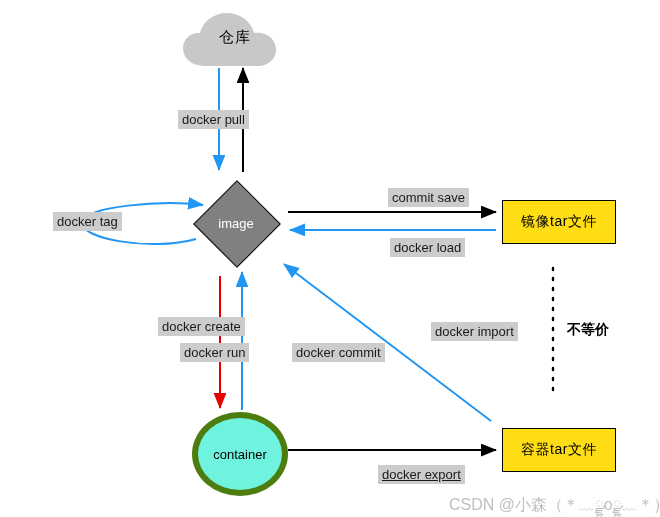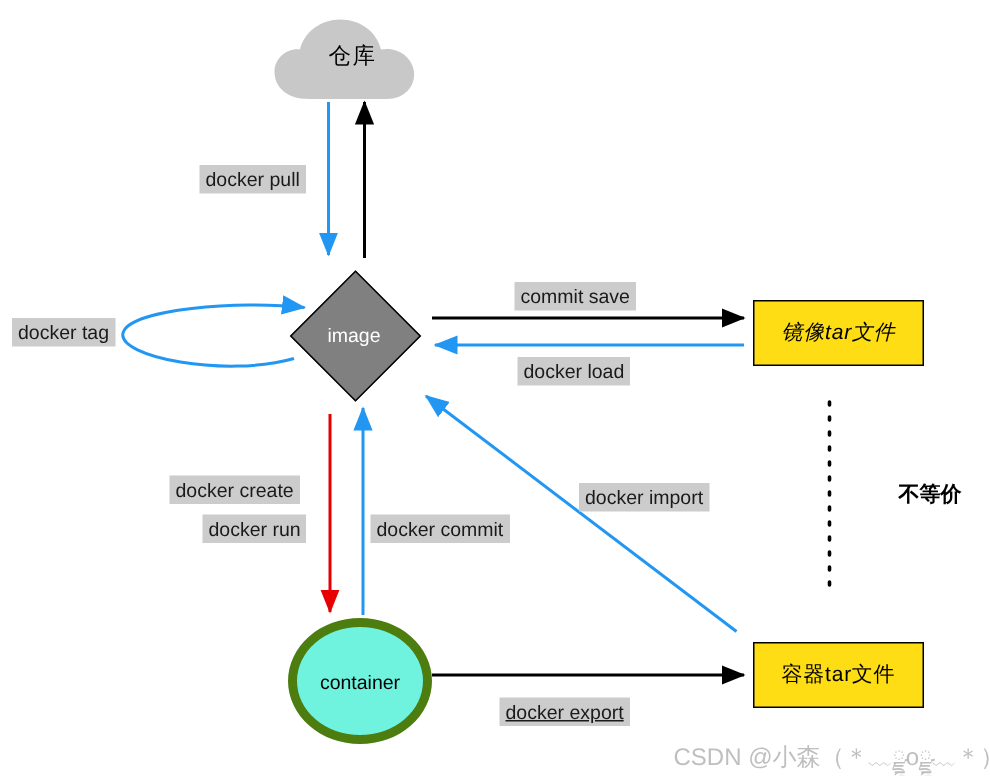--- a/index.html
+++ b/index.html
@@ -110,37 +110,37 @@
     justify-content: center;
     font-size: 14px;
     color: #000000;
     letter-spacing: 0.5px;
   }
   #image-tar-box {
     left: 502px;
     top: 200px;
     width: 112px;
     height: 42px;
-    font-style: italic;
   }
   #container-tar-box {
     left: 502px;
     top: 428px;
     width: 112px;
     height: 42px;
   }
   
   .edge-label {
     position: absolute;
     background: #CCCCCC;
     color: #1a1a1a;
     font-size: 13px;
     padding: 2px 4px;
     white-space: nowrap;
     line-height: 15px;
+    margin-left: 45px;
   }
   
   .plain-note {
     position: absolute;
     font-size: 14px;
     color: #000000;
     white-space: nowrap;
     font-weight: bold;
   }
   
@@ -230,17 +230,17 @@
   <div class="edge-label" style="left:113px; top:317px;">docker create</div>
 
   <div class="edge-label" style="left:135px; top:343px;">docker run</div>
 
   <div class="edge-label" style="left:247px; top:343px;">docker commit</div>
 
   <div class="edge-label" style="left:386px; top:322px;">docker import</div>
 
   <div class="edge-label" style="left:333px; top:465px;text-decoration:underline;">docker export</div>
 
-  <div class="plain-note" style="left:567px; top:321px;margin-left:32px;">不等价</div>
+  <div class="plain-note" style="left:567px; top:321px;">不等价</div>
 
   <div id="watermark">CSDN @小森（＊﹏ྫྷoྫྷ﹏＊）</div>
 
 </div>
 
 </body></html>

